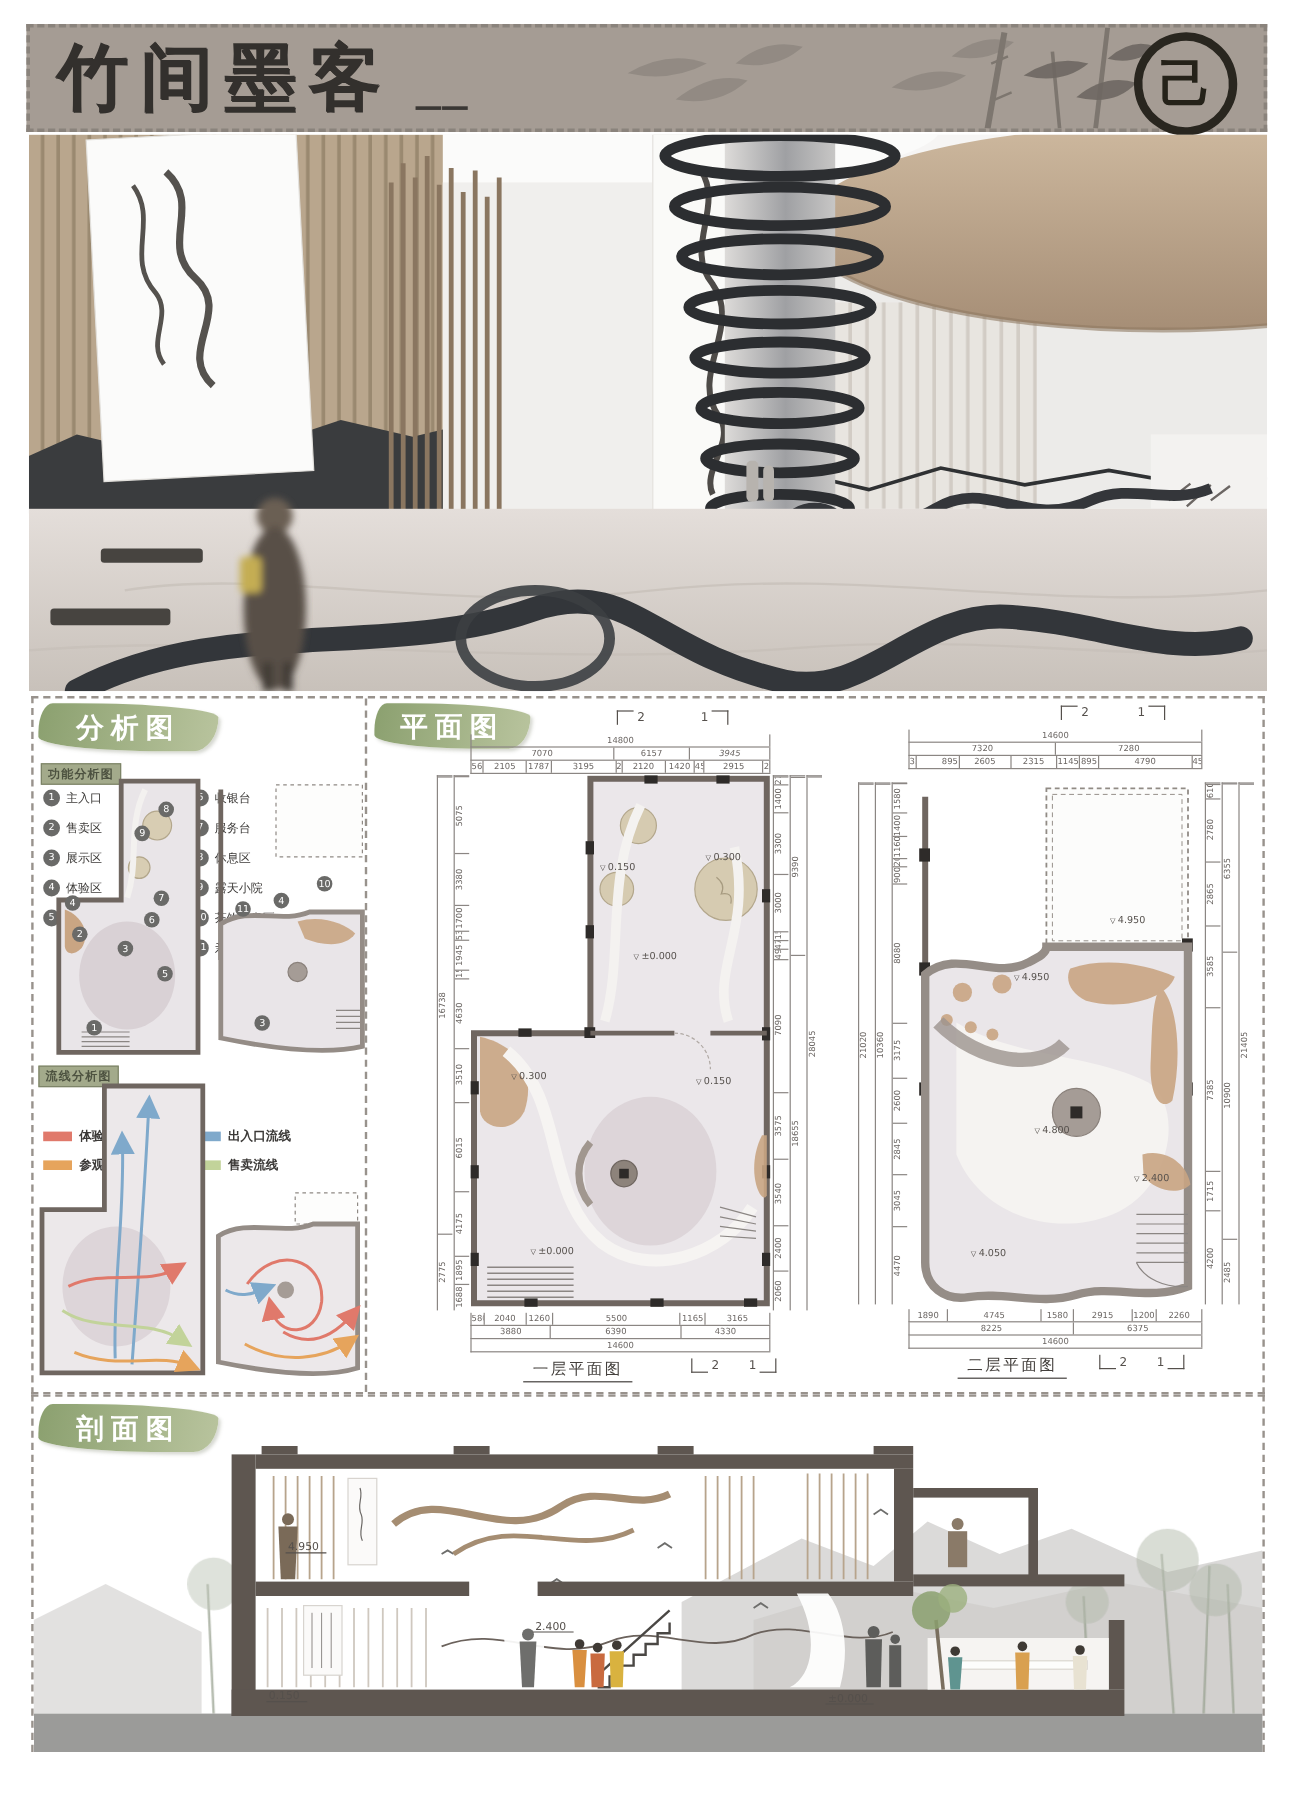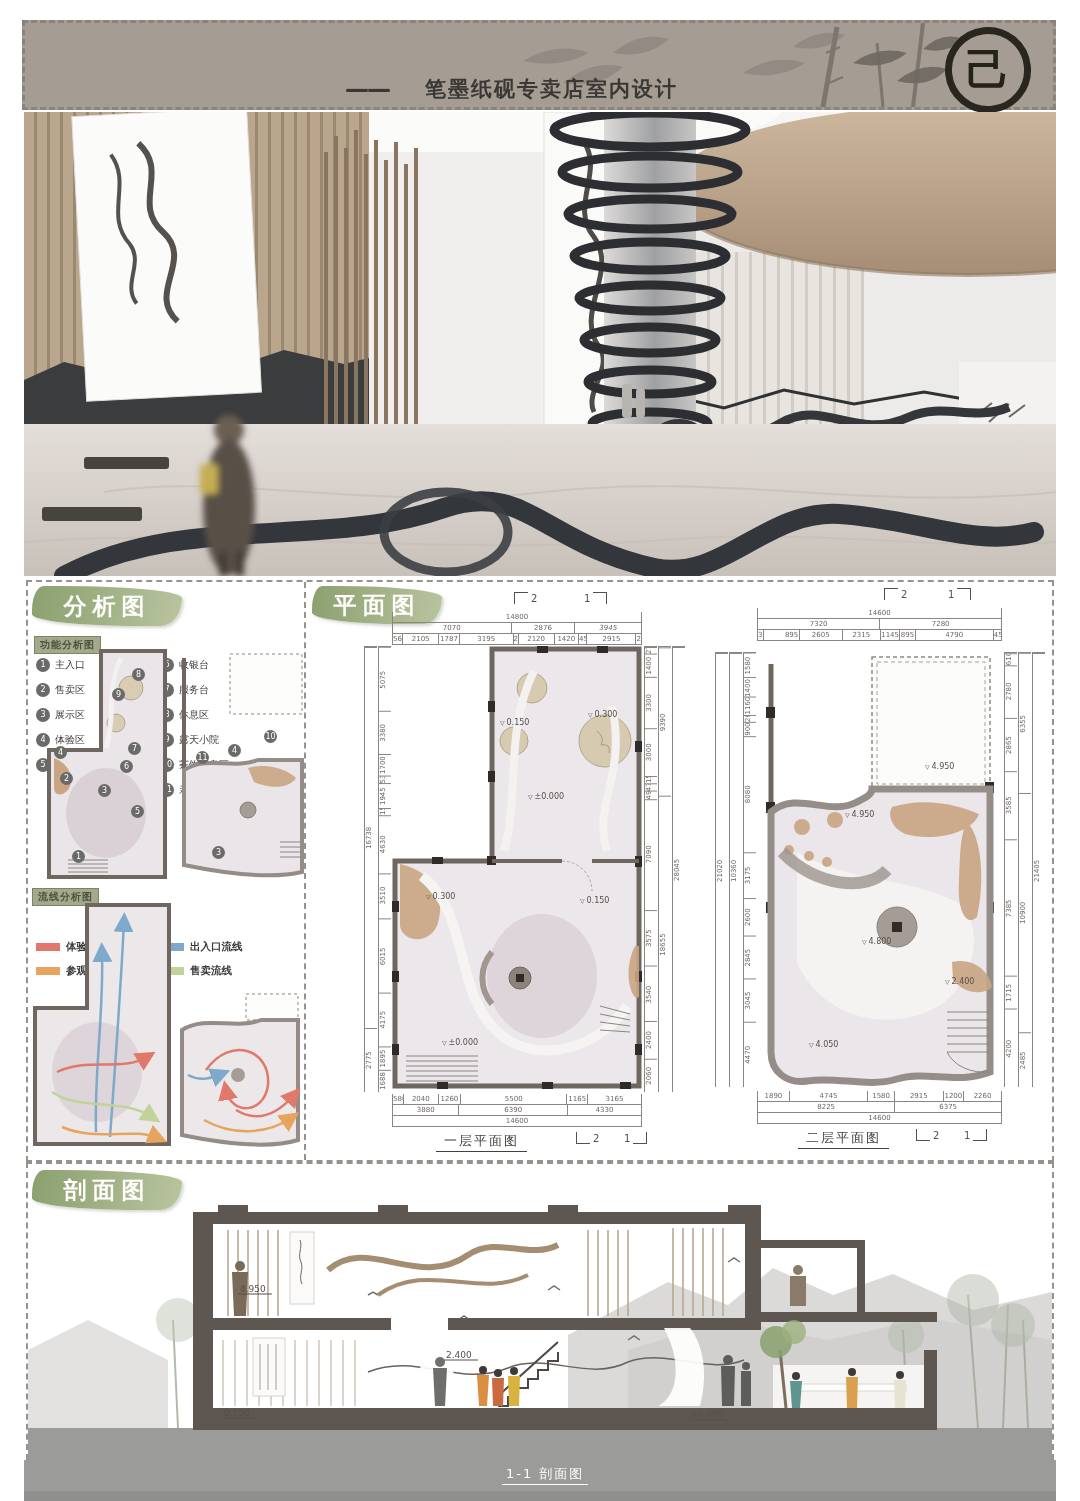--- a/index.html
+++ b/index.html
@@ -70,22 +70,22 @@
         <path d="M336,60 l14,-6 M333,30 l14,-6" stroke-width="2"></path>
         <path d="M420,84 L430,0" stroke-width="4"></path>
         <path d="M390,84 L384,20" stroke-width="3"></path>
       </g>
       <g fill="#6e6862" opacity="0.9">
         <path d="M360,40 q26,-18 54,-10 q-22,18 -54,10 Z"></path>
         <path d="M404,58 q24,-20 50,-12 q-18,20 -50,12 Z"></path>
         <path d="M430,26 q20,-18 40,-10 q-16,16 -40,10 Z"></path>
       </g>
     </svg>
+    <div class="title">竹间墨客</div>
     <div class="title-dash">——</div>
-    <div class="subtitle">笔墨纸砚专卖店室内设计</div>
     <div class="logo">
         <span>己</span>
       </div>
   </div>
 
   <div class="hero">
     <svg viewBox="0 0 1032 464" width="1032" height="464" preserveAspectRatio="none">
       <defs>
         <pattern id="h-slat" width="13" height="10" patternUnits="userSpaceOnUse">
           <rect width="13" height="10" fill="#b9a68d"></rect>
@@ -376,21 +376,21 @@
         <span>1</span>
         <span class="cm cm-tr"></span>
       </div>
 
     <div class="dim-block" style="left:364px;top:30px;width:250px;">
       <div class="dim-row">
           <span class="dim-seg" style="flex-grow:1">14800</span>
         </div>
       <div class="dim-row">
           <span class="dim-seg flexv" style="flex-grow: 7070;">7070</span>
-          <span class="dim-seg flexv" style="flex-grow: 3785;">2876</span>
+          <span class="dim-seg flexv" style="flex-grow: 3785;">6157</span>
           <span class="dim-seg flexv" style="flex-grow: 3945; font-style: italic;">3945</span>
         </div>
       <div class="dim-row">
           <span class="dim-seg flexv" style="flex-grow: 565;">565</span>
           <span class="dim-seg flexv" style="flex-grow: 2105;">2105</span>
           <span class="dim-seg flexv" style="flex-grow: 1205;">1787</span>
           <span class="dim-seg flexv" style="flex-grow: 3195;">3195</span>
           <span class="dim-seg flexv" style="flex-grow: 250;">250</span>
           <span class="dim-seg flexv" style="flex-grow: 2120;">2120</span>
           <span class="dim-seg flexv" style="flex-grow: 1420;">1420</span>
@@ -776,18 +776,14 @@
           <text x="196" y="216">0.150</text>
           <text x="662" y="218">±0.000</text>
         </g>
         <g stroke="#55504c" stroke-width="1">
             <path d="M210,94 h34 M416,160 h34 M194,218 h34 M660,220 h40"></path>
           </g>
       </svg>
     </div>
   </div>
 
-  <div class="footer">
-    <div class="footer-caption">1-1 剖面图</div>
-    <div class="footer-strip"></div>
-  </div>
 
 </div>
 
 </body></html>

